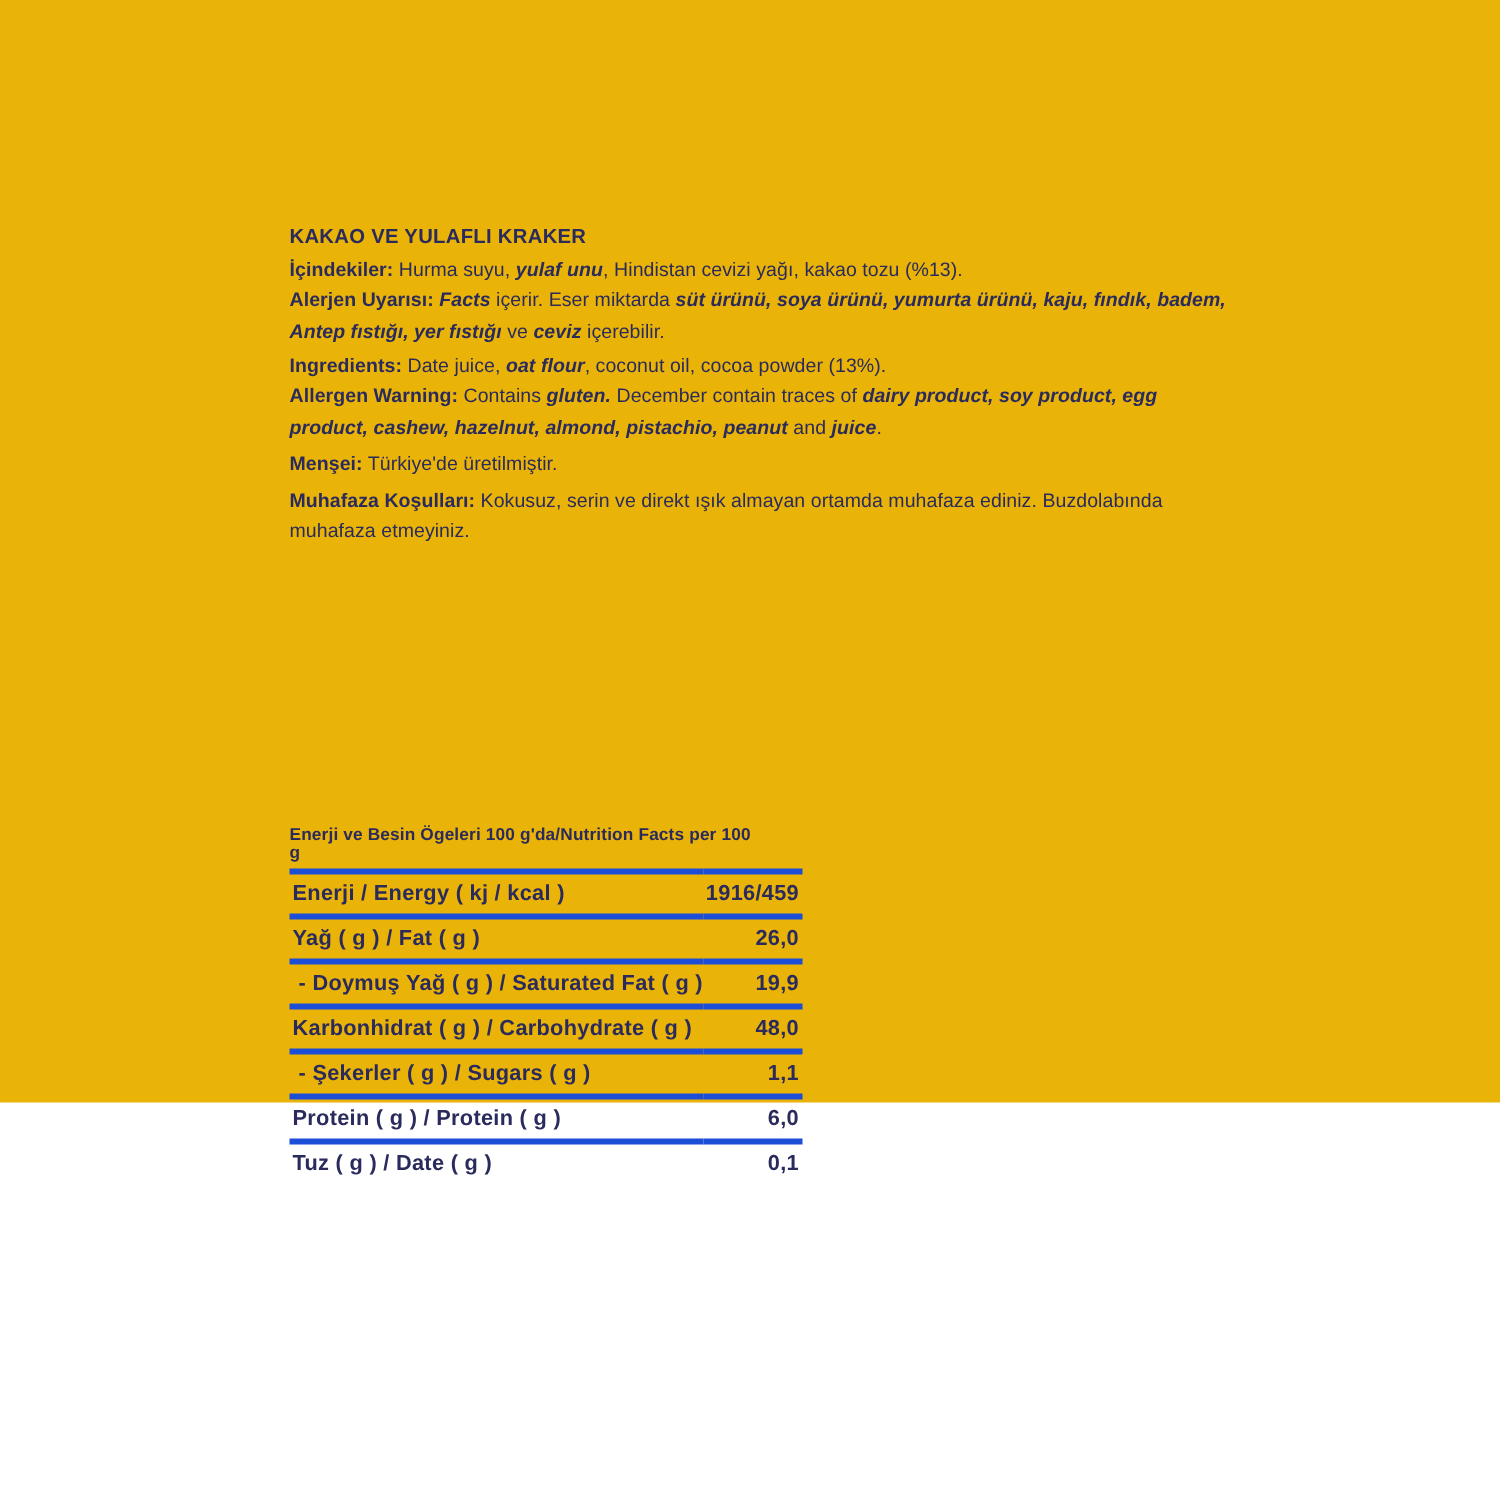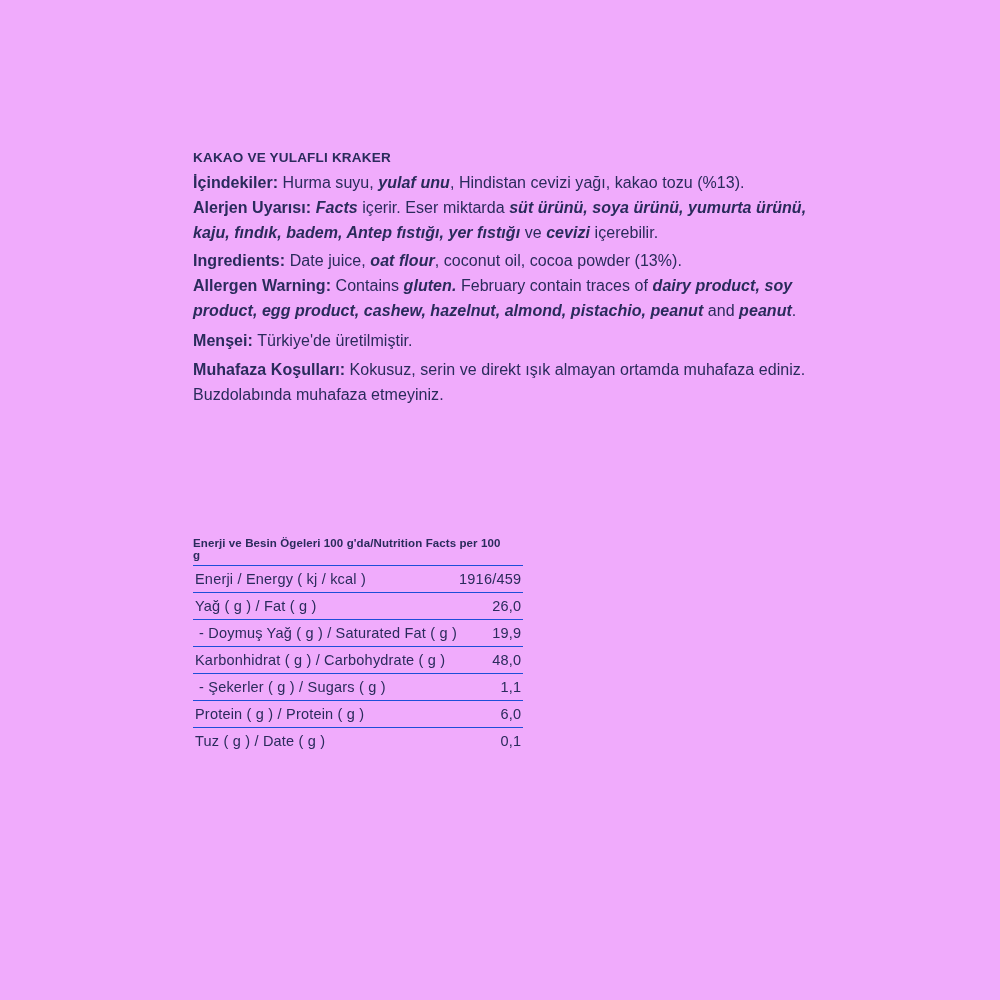--- a/index.html
+++ b/index.html
@@ -12,76 +12,77 @@
     background: #ffffff;
     font-family: "Liberation Sans", sans-serif;
     color: #2b2c5e;
     position: relative;
     overflow: hidden;
   }
   .page {
     position: absolute;
     left: 0; top: 0;
     width: 1000px;
-    height: 1000px;
-    background: #f0abfc;
+    height: 735px;
+    background: #eab308;
   }
 
   
   .info-block {
     position: absolute;
     left: 193px;
     top: 148px;
     width: 625px;
     color: #2a2b5c;
   }
   .heading {
     font-size: 13.5px;
     font-weight: bold;
     letter-spacing: 0.2px;
     line-height: 1.55;
     margin: 0 0 1px 0;
   }
   .para {
-    font-size: 16px;
+    font-size: 13px;
     line-height: 1.58;
     margin: 0;
     letter-spacing: 0.05px;
   }
   .para .lbl {
     font-weight: bold;
   }
   .para .it {
     font-style: italic;
     font-weight: bold;
   }
   .gap-sm { height: 2px; }
   .gap-md { height: 4px; }
 
   
   .nutrition {
     position: absolute;
     left: 193px;
-    top: 537px;
+    top: 551px;
     width: 312px;
   }
   .nutrition-title {
     font-size: 11.5px;
     font-weight: bold;
     color: #2a2b5c;
     letter-spacing: 0.1px;
     padding-bottom: 4px;
   }
   table.nf {
     border-collapse: collapse;
     width: 100%;
     color: #2a2b5c;
   }
   table.nf tr {
-    border-top: 1px solid #1d4ed8;
+    border-top: 4px solid #1d4ed8;
+    font-weight: bold;
   }
   table.nf tr:last-child {
     border-bottom: none;
   }
   table.nf td {
     font-size: 14.5px;
     padding: 5px 0 5px 2px;
     vertical-align: middle;
     letter-spacing: 0.2px;
     white-space: nowrap;
@@ -98,28 +99,28 @@
 <body>
 
 <div class="page">
 
   <div class="info-block">
 
     <div class="heading">KAKAO VE YULAFLI KRAKER</div>
 
     <p class="para"><span class="lbl">İçindekiler:</span><span> Hurma suyu, </span><span class="it">yulaf unu</span><span>, Hindistan cevizi yağı, kakao tozu (%13).</span></p>
 
-    <p class="para"><span class="lbl">Alerjen Uyarısı:</span> <span class="it">Facts</span><span> içerir. Eser miktarda </span><span class="it">süt ürünü, soya ürünü, yumurta ürünü, kaju, fındık, badem, Antep fıstığı, yer fıstığı</span><span> ve </span><span class="it">cevizi</span><span> içerebilir.</span></p>
+    <p class="para"><span class="lbl">Alerjen Uyarısı:</span> <span class="it">Facts</span><span> içerir. Eser miktarda </span><span class="it">süt ürünü, soya ürünü, yumurta ürünü, kaju, fındık, badem, Antep fıstığı, yer fıstığı</span><span> ve </span><span class="it">ceviz</span><span> içerebilir.</span></p>
 
     <div class="gap-sm"></div>
 
 
     <p class="para"><span class="lbl">Ingredients:</span><span> Date juice, </span><span class="it">oat flour</span><span>, coconut oil, cocoa powder (13%).</span></p>
 
-    <p class="para"><span class="lbl">Allergen Warning:</span><span> Contains </span><span class="it">gluten.</span><span> February contain traces of </span><span class="it">dairy product, soy product, egg product, cashew, hazelnut, almond, pistachio, peanut</span><span> and </span><span class="it">peanut</span><span>.</span></p>
+    <p class="para"><span class="lbl">Allergen Warning:</span><span> Contains </span><span class="it">gluten.</span><span> December contain traces of </span><span class="it">dairy product, soy product, egg product, cashew, hazelnut, almond, pistachio, peanut</span><span> and </span><span class="it">juice</span><span>.</span></p>
 
     <div class="gap-md"></div>
 
     <p class="para"><span class="lbl">Menşei:</span><span> Türkiye'de üretilmiştir.</span></p>
 
     <div class="gap-md"></div>
 
     <p class="para"><span class="lbl">Muhafaza Koşulları:</span><span> Kokusuz, serin ve direkt ışık almayan ortamda muhafaza ediniz. Buzdolabında muhafaza etmeyiniz.</span></p>
 
   </div>

